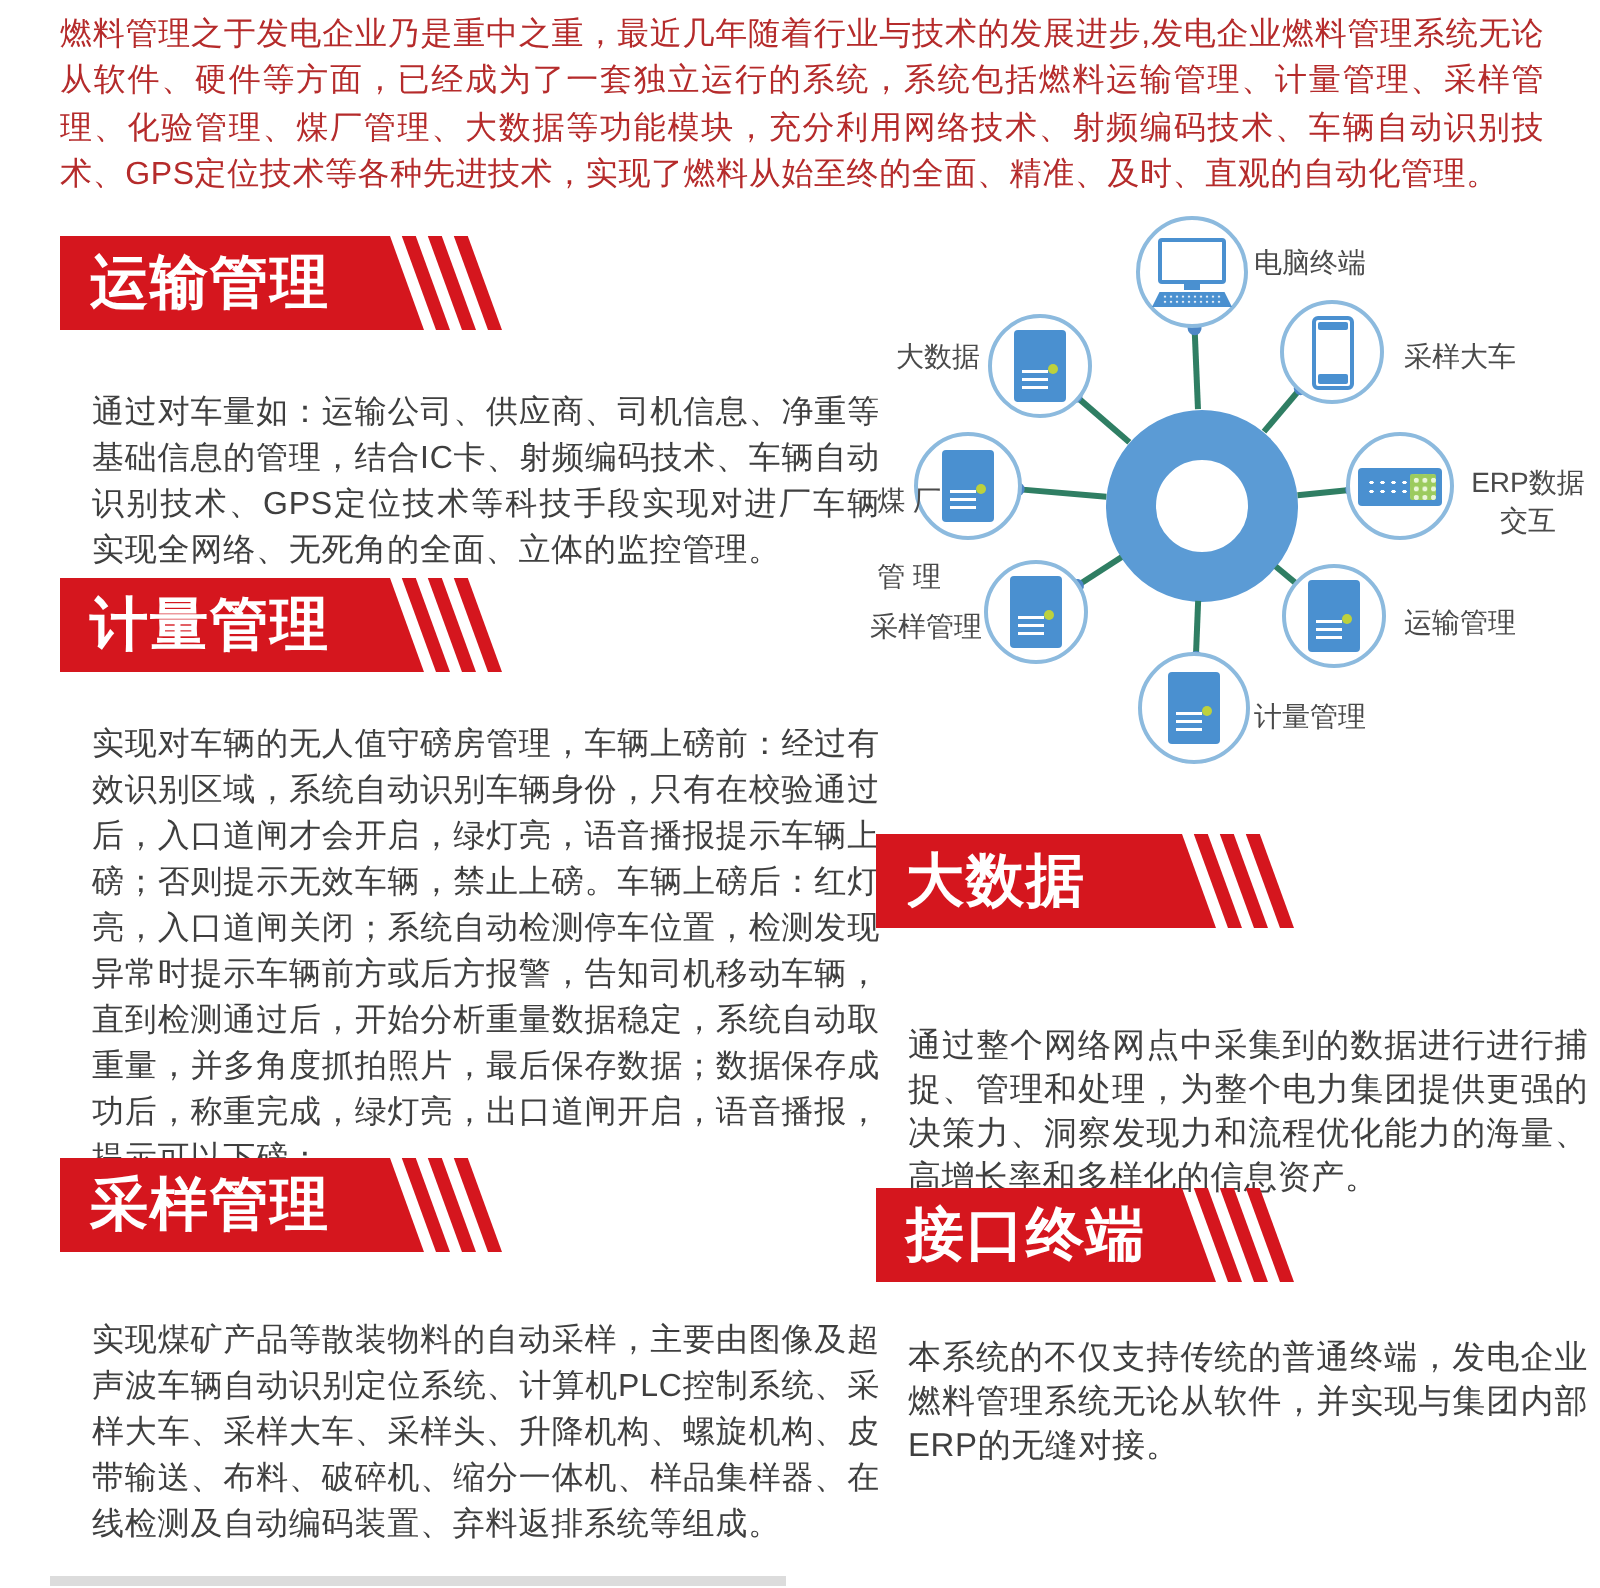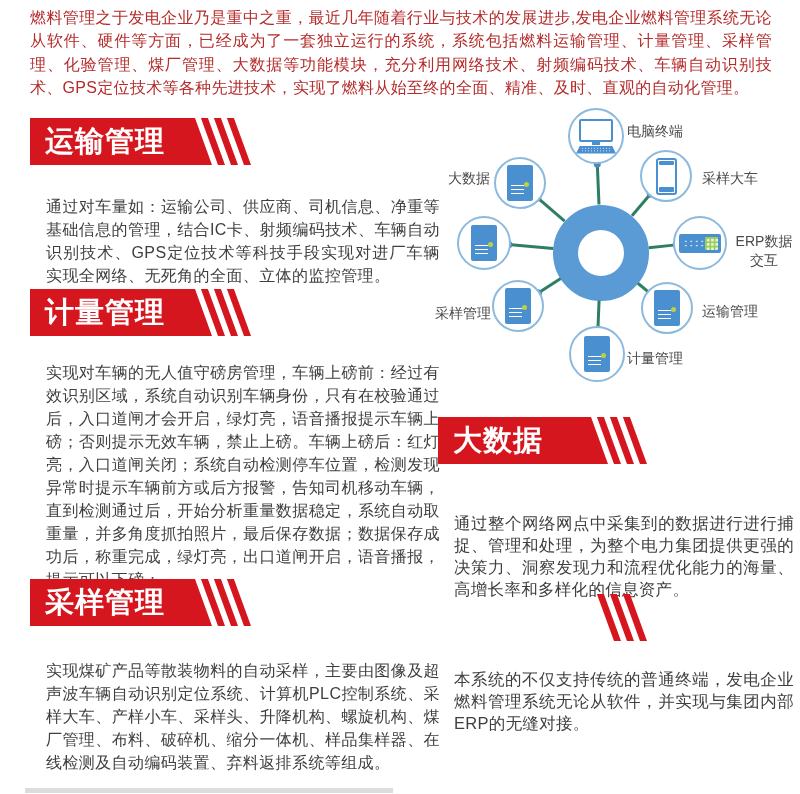--- a/index.html
+++ b/index.html
@@ -126,21 +126,21 @@
 <p class="para pl" style="top:345px">实现对车辆的无人值守磅房管理，车辆上磅前：经过有效识别区域，系统自动识别车辆身份，只有在校验通过后，入口道闸才会开启，绿灯亮，语音播报提示车辆上磅；否则提示无效车辆，禁止上磅。车辆上磅后：红灯亮，入口道闸关闭；系统自动检测停车位置，检测发现异常时提示车辆前方或后方报警，告知司机移动车辆，直到检测通过后，开始分析重量数据稳定，系统自动取重量，并多角度抓拍照片，最后保存数据；数据保存成功后，称重完成，绿灯亮，出口道闸开启，语音播报，提示可以下磅；</p>
 
 <div class="banner bl" style="top:579px">
   <div class="bmain">
     <span>采样管理</span>
   </div>
   <i class="stripe s1"></i>
   <i class="stripe s2"></i>
   <i class="stripe s3"></i>
 </div>
-<p class="para pl" style="top:643px">实现煤矿产品等散装物料的自动采样，主要由图像及超声波车辆自动识别定位系统、计算机PLC控制系统、采样大车、产样小车、采样头、升降机构、螺旋机构、煤厂管理、布料、破碎机、缩分一体机、样品集样器、在线检测及自动编码装置、弃料返排系统等组成。</p>
+<p class="para pl" style="top:643px">实现煤矿产品等散装物料的自动采样，主要由图像及超声波车辆自动识别定位系统、计算机PLC控制系统、采样大车、采样大车、采样头、升降机构、螺旋机构、皮带输送、布料、破碎机、缩分一体机、样品集样器、在线检测及自动编码装置、弃料返排系统等组成。</p>
 
 <div class="diagram">
   <div class="hub"></div>
 
   <i class="spoke sp-top"></i>
   <i class="spoke sp-tr"></i>
   <i class="spoke sp-r"></i>
   <i class="spoke sp-br"></i>
   <i class="spoke sp-b"></i>
   <i class="spoke sp-bl"></i>
@@ -183,37 +183,44 @@
   <div class="nlabel lbl-measure">计量管理</div>
 
   <div class="node n-sampling">
     <div class="icon-server"></div>
   </div>
   <div class="nlabel lbl-sampling">采样管理</div>
 
   <div class="node n-coal">
     <div class="icon-server"></div>
   </div>
+  <div class="nlabel lbl-coal">
+    <span>煤 厂</span><br>
+    <span>管 理</span>
+  </div>
 
   <div class="node n-bigdata">
     <div class="icon-server"></div>
   </div>
   <div class="nlabel lbl-bigdata">大数据</div>
 </div>
 
 <div class="banner br" style="top:417px">
   <div class="bmain">
     <span>大数据</span>
   </div>
   <i class="stripe s1"></i>
   <i class="stripe s2"></i>
   <i class="stripe s3"></i>
 </div>
 <p class="para pr" style="top:496px">通过整个网络网点中采集到的数据进行进行捕捉、管理和处理，为整个电力集团提供更强的决策力、洞察发现力和流程优化能力的海量、高增长率和多样化的信息资产。</p>
 
 <div class="banner br" style="top:594px">
+  <div class="bmain">
+    <span>接口终端</span>
+  </div>
   <i class="stripe s1"></i>
   <i class="stripe s2"></i>
   <i class="stripe s3"></i>
 </div>
 <p class="para pr" style="top:652px">本系统的不仅支持传统的普通终端，发电企业燃料管理系统无论从软件，并实现与集团内部ERP的无缝对接。</p>
 
 <div class="footer-bar"></div>
 
 </body></html>

